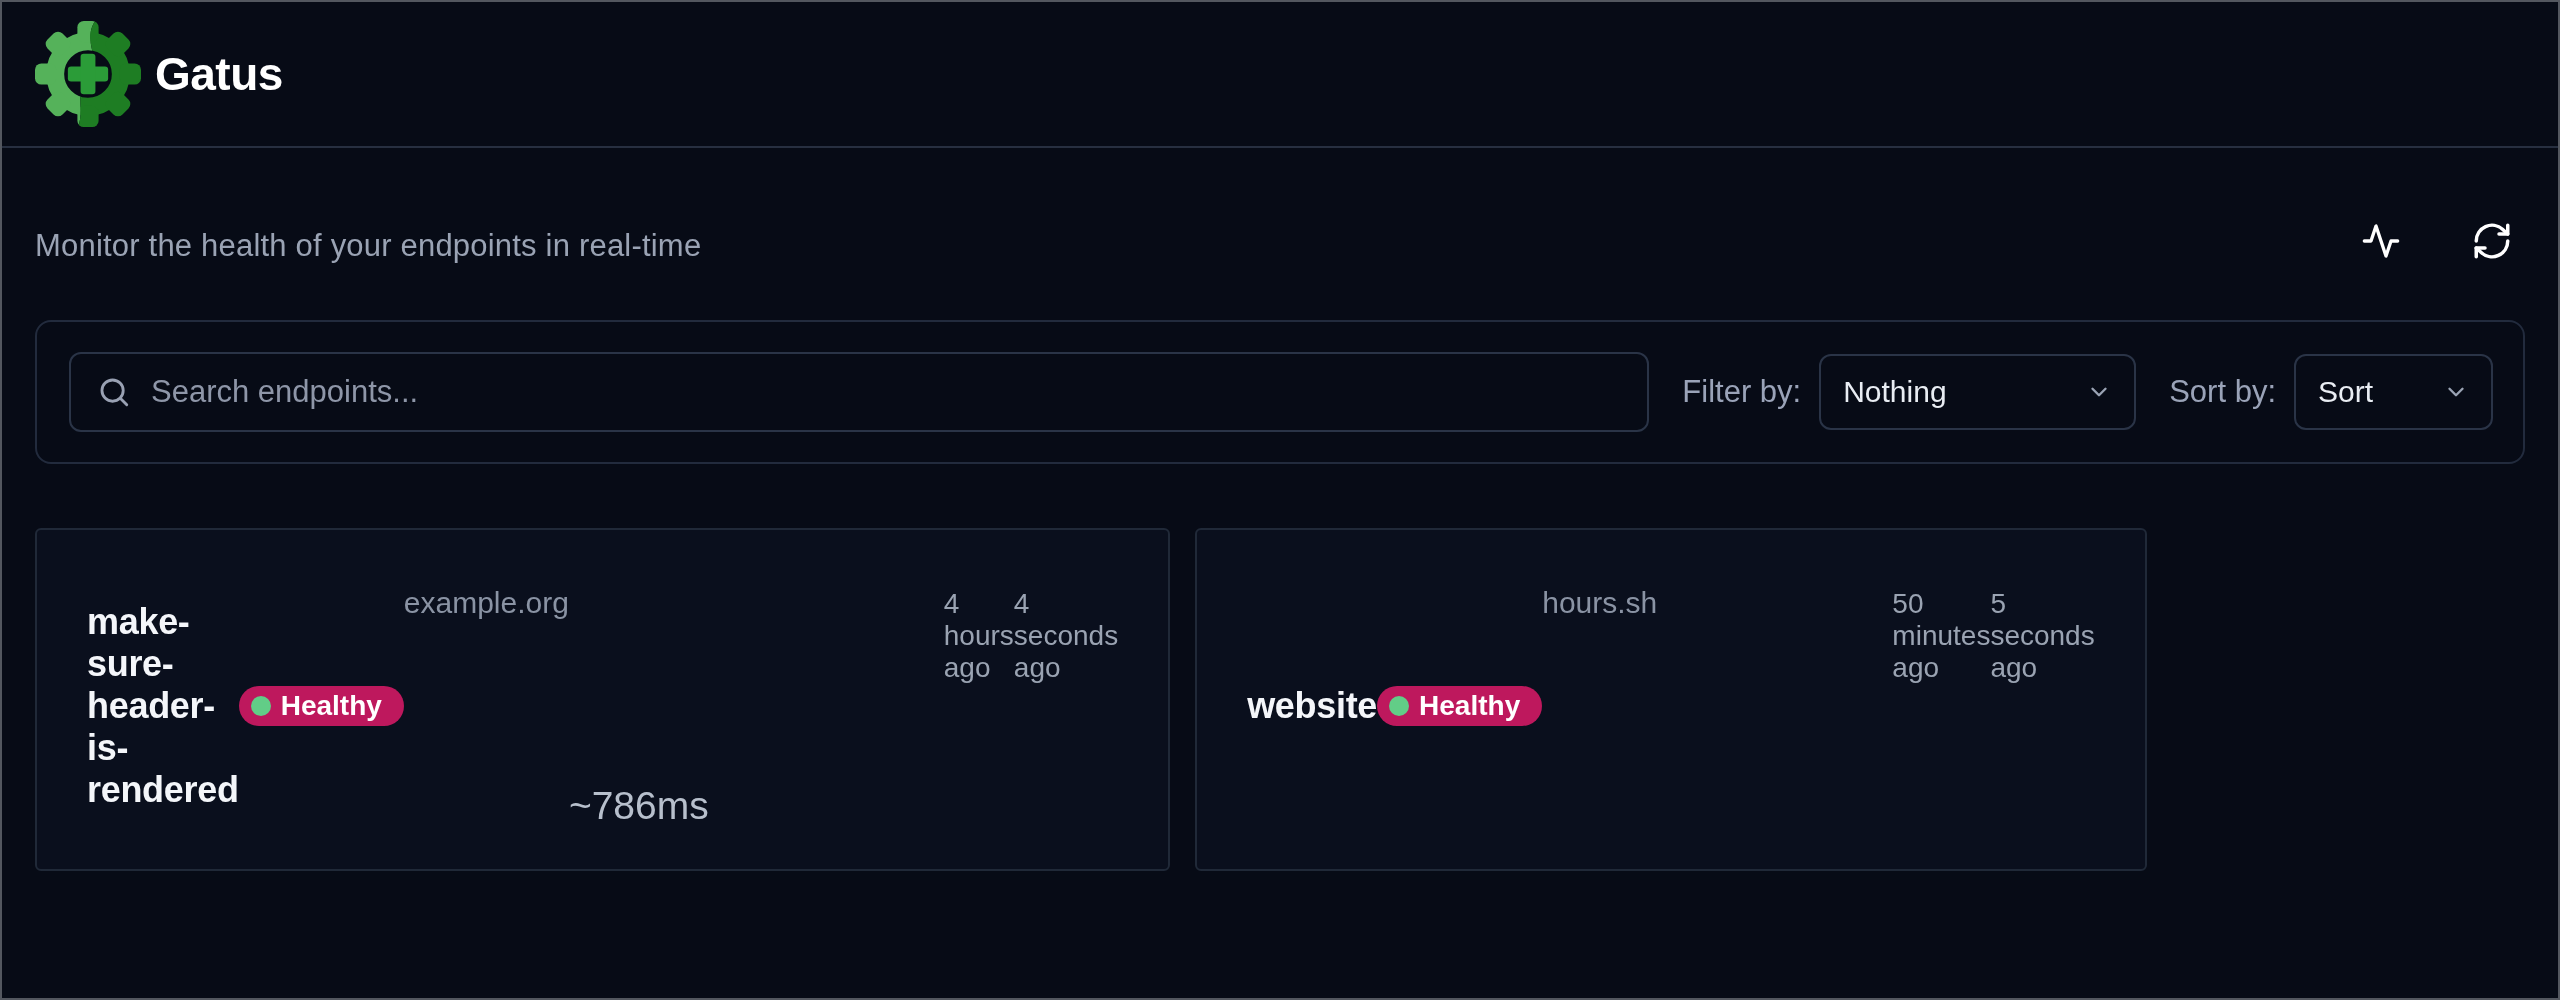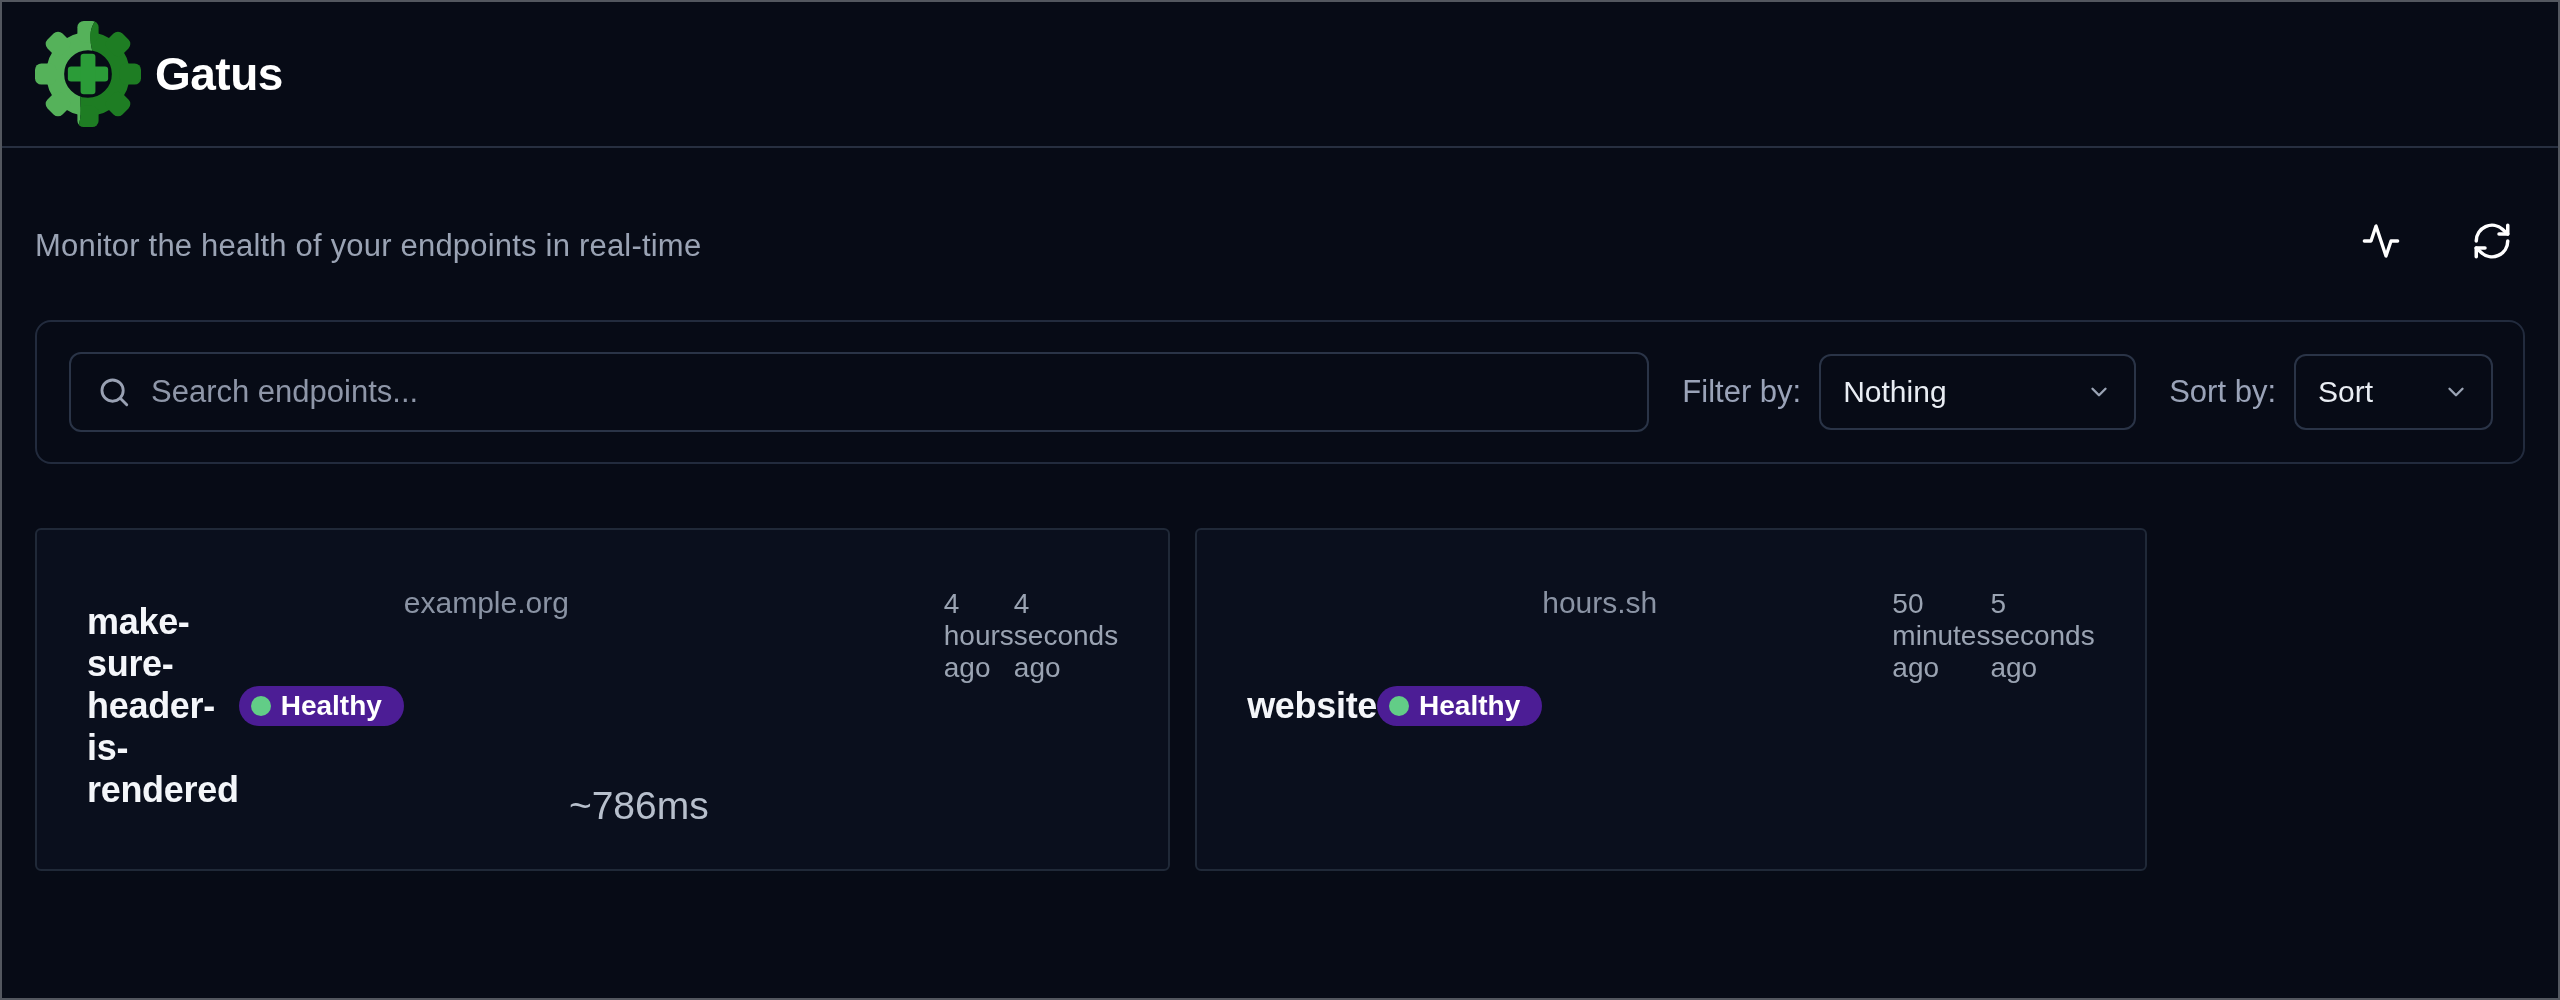--- a/index.html
+++ b/index.html
@@ -95,21 +95,21 @@
     border-radius:6px;
     background:#0a0f1d;
     padding:44px 50px 32px 50px;
     cursor:pointer;
     display:flex; flex-direction:row;
   }
   .card-top { display:flex; align-items:center; justify-content:space-between; }
   .ep-name { font-size:36px; font-weight:700; color:#f4f6fa; letter-spacing:-0.3px; }
   .badge {
     height:40px; border-radius:20px;
-    background:#4c1d95;
+    background:#be185d;
     display:flex; align-items:center;
     padding:0 22px 0 12px;
   }
   .badge .dot {
     width:20px; height:20px; border-radius:50%;
     background:#62cd87; margin-right:10px;
   }
   .badge .txt { font-size:28px; font-weight:700; color:#ffffff; }
   .ep-url { margin-top:12px; font-size:30px; color:#8a93a4; }
   .latency {

